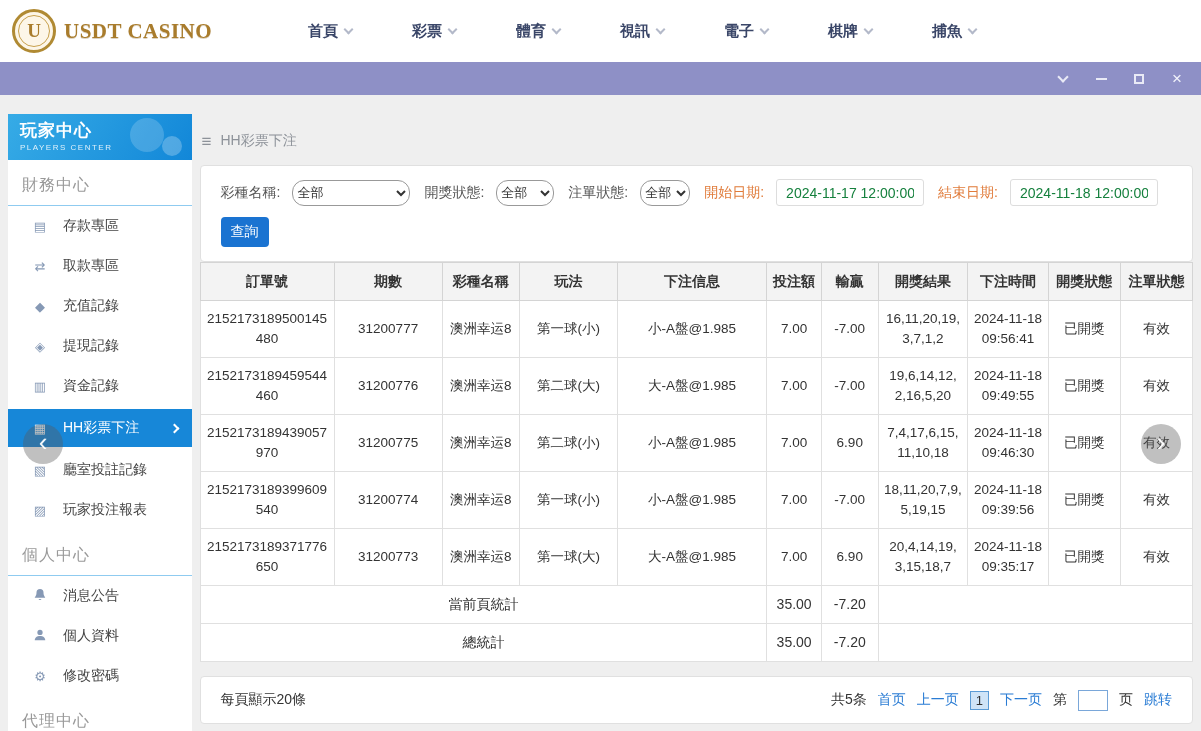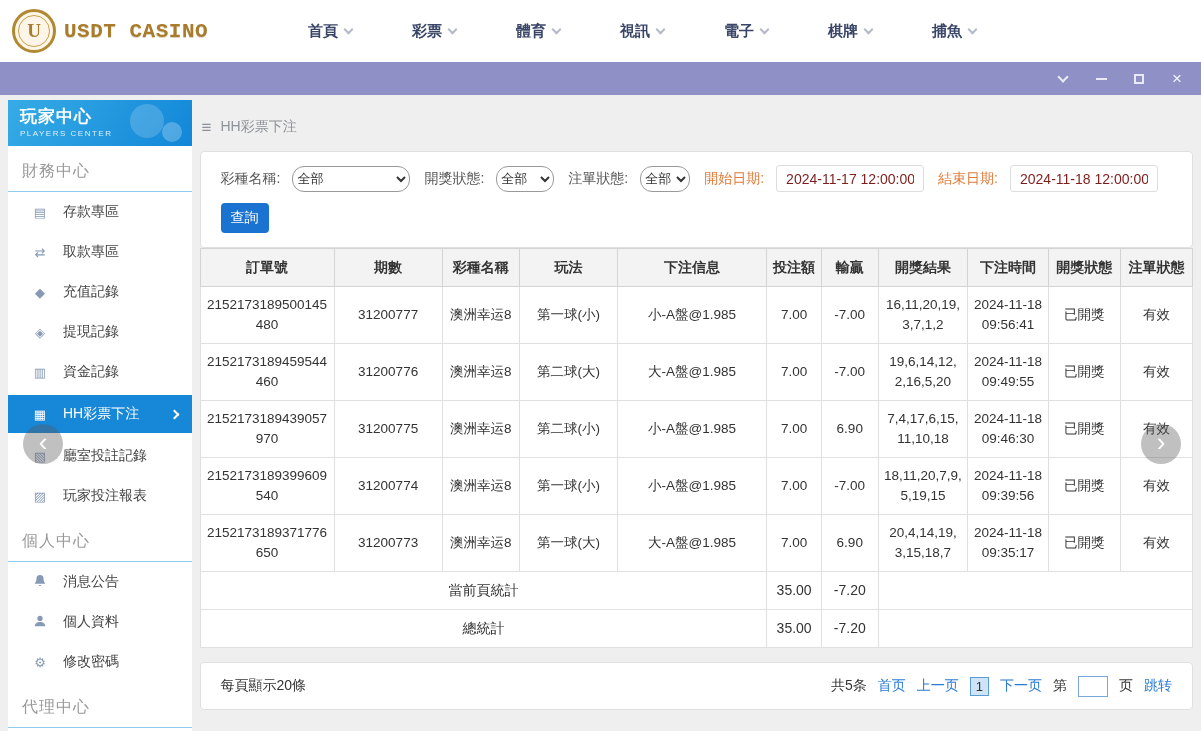--- a/index.html
+++ b/index.html
@@ -8,39 +8,39 @@
 
   
   .topbar { height: 62px; background: #fff; display: flex; align-items: center; }
   .logo { display: flex; align-items: center; gap: 8px; margin-left: 12px; width: 238px; cursor: pointer; }
   .logo-mark { width: 44px; height: 44px; border-radius: 50%; border: 3px solid #b08a33;
     display: flex; align-items: center; justify-content: center; position: relative; background: #fdf6e8; }
   .logo-mark .inner { width: 32px; height: 32px; border-radius: 50%; border: 1px solid #c8a14e;
     display: flex; align-items: center; justify-content: center; font-weight: bold; font-size: 19px;
     color: #a97c2c; font-family: "Liberation Serif", serif; }
   .logo-text { font-size: 21px; font-weight: 800; color: #a97c2c; letter-spacing: .5px;
-    text-shadow: 0 1px 0 rgba(120,80,10,.25); font-family: Liberation Mono, monospace; }
+    text-shadow: 0 1px 0 rgba(120,80,10,.25); font-family: Liberation Serif, serif; }
   .nav { display: flex; margin-left: 28px; }
   .nav-item { display: flex; align-items: center; width: 104px; justify-content: center;
     font-size: 15px; font-weight: bold; color: #3a4668; cursor: pointer; }
   .chev { display: inline-block; width: 7px; height: 7px; border-right: 2px solid #b3b9c9;
     border-bottom: 2px solid #b3b9c9; transform: rotate(45deg); margin-left: 7px; margin-top: -4px; }
 
   
   .purplebar { height: 33px; background: #8e90c6; display: flex; align-items: center;
     justify-content: flex-end; gap: 22px; padding-right: 16px; }
   .winbtn { display: flex; align-items: center; justify-content: center; width: 16px; height: 16px; cursor: pointer; }
   .wchev { width: 8px; height: 8px; border-right: 2px solid #e9eaf6; border-bottom: 2px solid #e9eaf6;
     transform: rotate(45deg); margin-top: -4px; }
   .wmin { width: 11px; height: 2px; background: #e9eaf6; }
   .wmax { width: 10px; height: 10px; border: 2px solid #e9eaf6; }
   .wclose { color: #f2f3fb; font-size: 17px; line-height: 1; }
 
   
-  .content { display: flex; height: 636px; padding-top: 5px; }
+  .content { display: flex; height: 636px; padding-top: 19px; }
   .sidebar { width: 212px; margin-left: 8px; background: #fff; height: 100%; }
 
   .side-header { height: 46px; background: linear-gradient(120deg, #36abe6, #1287d8);
     color: #fff; padding: 5px 12px; position: relative; overflow: hidden; }
   .side-title { font-size: 17px; font-weight: bold; letter-spacing: 1px; }
   .side-sub { font-size: 8px; letter-spacing: 1.5px; color: rgba(255,255,255,.85); margin-top: 1px; }
   .deco-circle { position: absolute; border-radius: 50%; background: rgba(255,255,255,.18); }
   .deco1 { width: 34px; height: 34px; right: 28px; top: 4px; }
   .deco2 { width: 20px; height: 20px; right: 10px; top: 22px; background: rgba(255,255,255,.25); }
 
@@ -64,21 +64,21 @@
   .filter-row { display: flex; align-items: center; font-size: 14px; color: #555; }
   .fgroup { display: flex; align-items: center; gap: 12px; margin-right: 14px; }
   .flabel { white-space: nowrap; }
   .flabel.date { color: #e07b3a; }
   select { height: 26px; border: 1px solid #999; border-radius: 12px; font-size: 13px;
     font-family: "Liberation Sans", sans-serif; color: #333; background: #fff; }
   .sel-lottery { width: 118px; }
   .sel-draw { width: 58px; }
   .sel-bet { width: 50px; }
   .date-input { width: 148px; height: 27px; border: 1px solid #ddd; border-radius: 3px;
-    padding: 0 9px; font-size: 14px; color: #7f1d1d; font-family: "Liberation Sans", sans-serif; }
+    padding: 0 9px; font-size: 14px; color: #15803d; font-family: "Liberation Sans", sans-serif; }
   .search-btn { margin-top: 11px; min-width: 42px; height: 30px; background: #1a73d1; color: #fff;
     border: none; border-radius: 4px; font-size: 14px; cursor: pointer; padding: 0 10px;
     font-family: "Liberation Sans", sans-serif; }
 
   
   .table-panel { }
   table { width: 100%; border-collapse: collapse; table-layout: fixed; background: #fff; }
   th { background: #f3f3f3; font-size: 14px; font-weight: bold; color: #333; height: 38px;
     border: 1px solid #d4d4d4; padding: 2px; }
   td { font-size: 13.5px; color: #333; text-align: center; border: 1px solid #e0e0e0;

